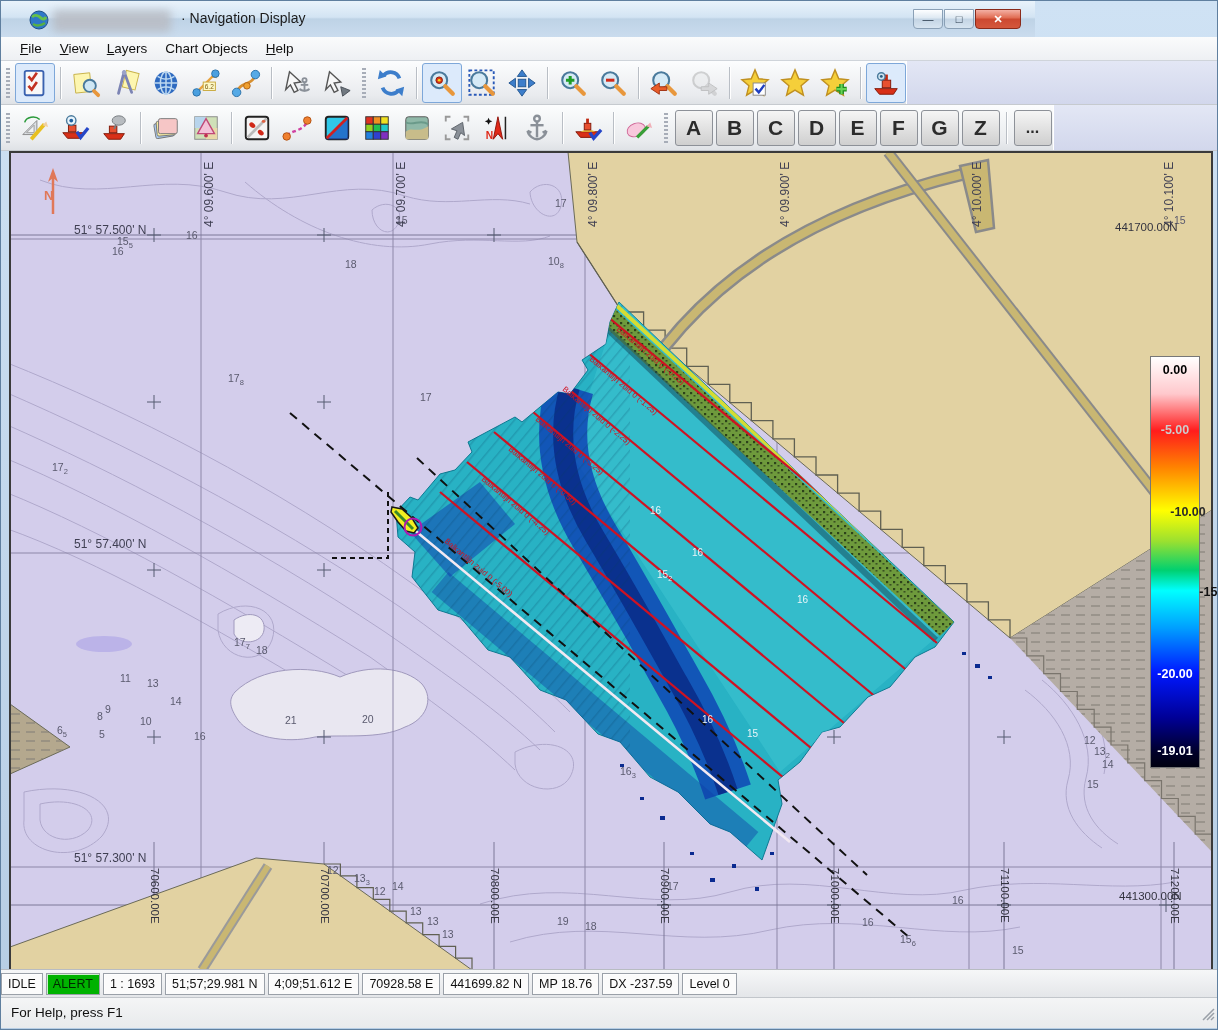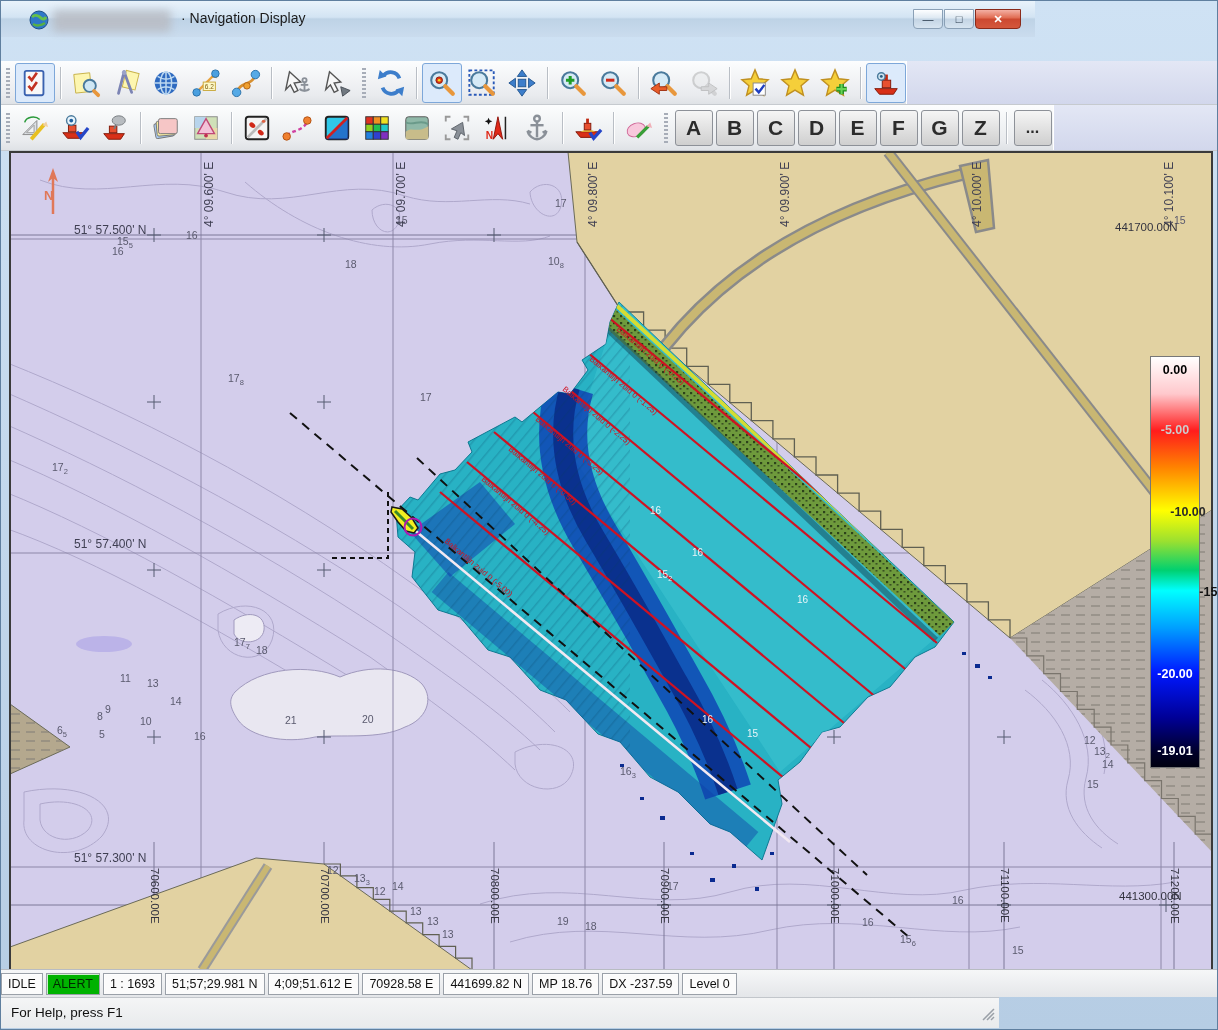--- a/index.html
+++ b/index.html
@@ -40,21 +40,21 @@
   .gridlabel{font-family:"DejaVu Serif",serif;fill:#33333f;font-size:11.5px;}
   
   #legend{position:absolute;left:1140px;top:204px;width:48px;height:410px;border:1px solid #777;
     background:linear-gradient(180deg,#ffffff 0%,#ffc8cc 9%,#ff1c1c 18%,#ff8400 27%,#ffff00 37.5%,#9ae030 45%,#00d070 52%,#00ffff 57%,#00a0ff 66%,#0018ff 77%,#000096 88%,#000028 96.5%,#000010 100%);text-decoration:underline;}
   .leglabel{position:absolute;width:100%;text-align:center;font-size:12.5px;font-weight:bold;}
   
   #statusbar{position:absolute;left:0;top:968px;width:1218px;height:28px;background:linear-gradient(#f6f7f8,#e4e6e9);border-top:1px solid #b8bcc2;display:flex;align-items:center;padding-left:0;box-sizing:border-box;}
   .scell{height:20px;margin-right:3px;padding:0 6px;display:flex;align-items:center;justify-content:center;
     font-size:12.5px;color:#111;background:#fbfbfb;border:1px solid #9aa0a8;box-shadow:inset 1px 1px 0 rgba(255,255,255,.8);}
   
-  #helpbar{position:absolute;left:0;top:996px;width:998px;height:30px;background:linear-gradient(#f4f5f6,#e8eaec);border-top:1px solid #c2c6cb;}
+  #helpbar{position:absolute;left:0;top:996px;width:1218px;height:30px;background:linear-gradient(#f4f5f6,#e8eaec);border-top:1px solid #c2c6cb;}
   #help-text{position:absolute;left:10px;top:7px;font-size:13.5px;color:#111;}
   #resize-grip{position:absolute;right:4px;bottom:3px;}
 </style>
 </head>
 <body>
 
 <div id="win">
 
   <div id="titlebar">
     <span class="tglobe">
@@ -67,20 +67,27 @@
     </span>
     <span id="redact"></span>
     <span id="title-text">· Navigation Display</span>
     <div class="winbtns">
       <div class="wbtn">—</div>
       <div class="wbtn">□</div>
       <div class="wbtn close">✕</div>
     </div>
   </div>
 
+  <div id="menubar">
+      <div class="mitem"><u>F</u>ile</div>
+      <div class="mitem"><u>V</u>iew</div>
+      <div class="mitem"><u>L</u>ayers</div>
+      <div class="mitem">Chart Objects</div>
+      <div class="mitem"><u>H</u>elp</div>
+    </div>
 
   <div id="tb1" class="toolbar">
       <div class="tgrip"></div>
       <div class="tbtn sel">
         <svg viewBox="0 0 32 32" width="30" height="30">
           <rect x="5" y="3" width="20" height="26" rx="2" fill="#f8f8f8" stroke="#3a62b0" stroke-width="2"></rect>
           <path d="M9 9l3.5 4L18 5" fill="none" stroke="#c23222" stroke-width="2.8"></path>
           <path d="M9 19l3.5 4L18 15" fill="none" stroke="#c23222" stroke-width="2.8"></path>
         </svg>
       </div>

